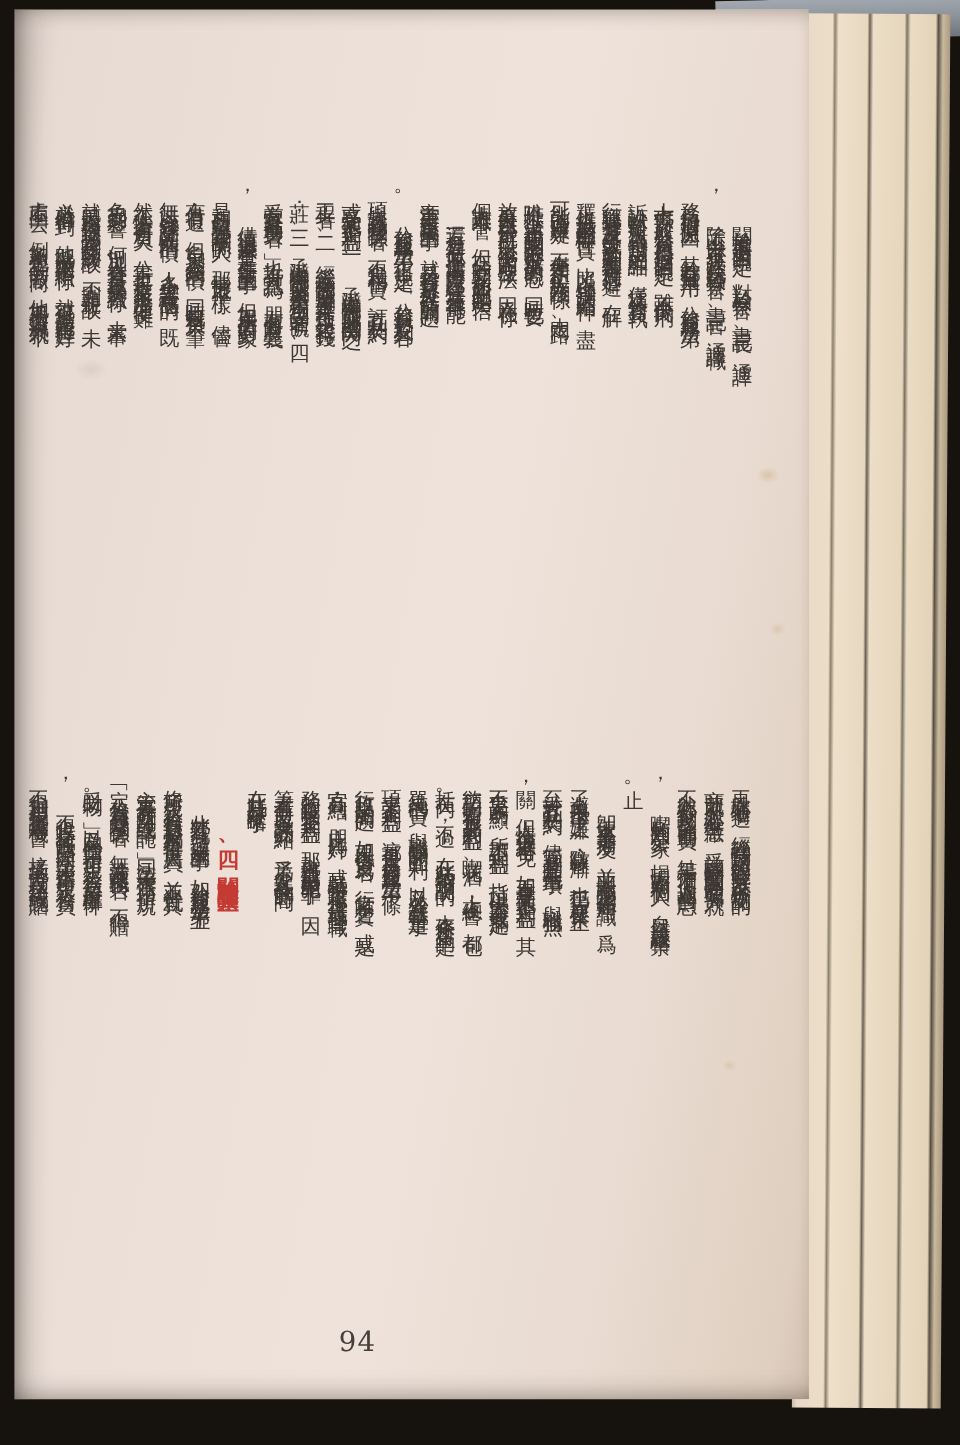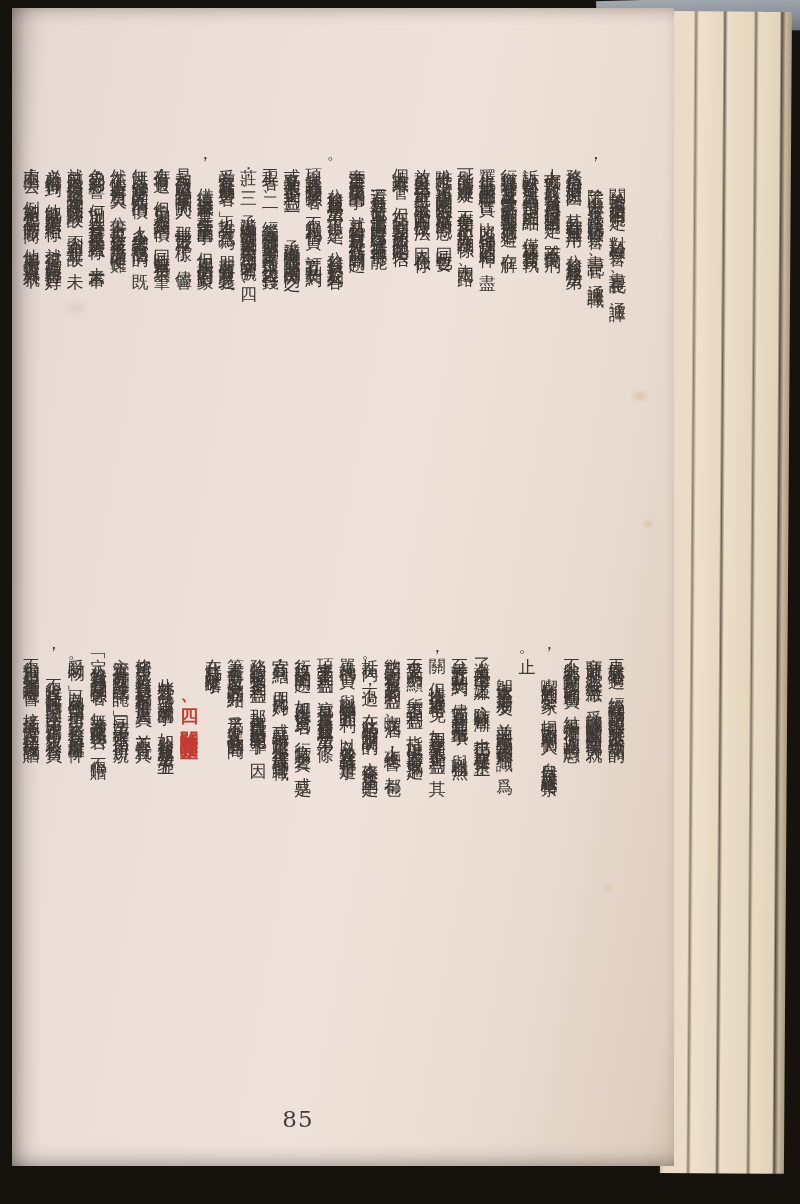--- a/index.html
+++ b/index.html
@@ -39,15 +39,15 @@
 </head>
 <body>
 
 <div class="photo">
   <div class="bg-top"></div>
   <div class="fore-edge"></div>
   <div class="page">
     <div class="stains"></div>
     <div class="reg reg-t"><div class="col">　關於推事廻避的規定，對於檢察官、書記長、通譯</div><div class="col">，除了不以曾在下級法院執行檢察官、書記官、通譯職</div><div class="col">務爲自行廻避原因，其餘都有其準用。公務員服務法第</div><div class="col">十七條對於一般公務員應自行廻避的規定，雖不像民刑</div><div class="col">訴訟法對於司法人員特別規定的詳細，僅泛稱公務員執</div><div class="col">行職務遇有涉及本身或家族的利害事件應行廻避，在解</div><div class="col">釋上也應該斟酌事件性質，比照以上特別法的精神，盡</div><div class="col">可能的遠避嫌疑，不僅要糾正一般人拉關係、走門路、</div><div class="col">唯恐扯不上沾親帶故的關係不好辦事的觀念，同時也要</div><div class="col">放棄自以爲公正就可以一概不管的頑皮做法，因爲在你</div><div class="col">個人雖可不管，但在公的立場却必須如此以昭大信。</div><div class="col">　還有一種看似並不違法而實際已經違法並且很可能</div><div class="col">牽涉更嚴重後果的事，就是公務員對於外界借貸的問題</div><div class="col">。公務員服務法第二十一條規定：「公務員對於左列各</div><div class="col">項與其職務有關係者，不得私相借貸，訂立互利契約，</div><div class="col">或享受其他不正利益：一、承辦本機關或所屬機關內之</div><div class="col">工程者；二、經營本機關或所屬事業來往款項之銀行錢</div><div class="col">莊；三、承辦本機關或所屬事業公用物品之商號；四、</div><div class="col">受有官署補助費者。」也許有人認爲，朋友有通財之義</div><div class="col">，借債還錢原不算是一件嚴重的事，但如果所借的對象</div><div class="col">是和自己職務上有關係的人，那情形就不一樣了，儘管</div><div class="col">有借有還，但負欠別人金錢的債，同時也就負欠了一筆</div><div class="col">無法以金錢計算的人情的債，人多少總是有感情的，既</div><div class="col">然在人情上有所負欠，公事上打起交道來無形之中便難</div><div class="col">免受到影響，何況別人之肯貸甚至樂於貸給你，未嘗不</div><div class="col">就是因爲與你職務上有關係的緣故，否則非親非故，未</div><div class="col">必就借得到，他既然樂願借給你，就很可能希望得些好</div><div class="col">處不回去，例如承包工程的廠商，他如果偷工減料就不</div></div>
     <div class="reg reg-b"><div class="col">再躭心通不過，經管機關款項的銀錢業以及承辦物品的</div><div class="col">商號就不躭心沒生意做，受該機關補助的團體或個人就</div><div class="col">不躭心得不到較多的補助費，結果方便了個人週轉的急</div><div class="col">，喫虧的却是公家，損國家而利個人，自然應該嚴格禁</div><div class="col">止。</div><div class="col">　卽使本來是老朋友，並非因職務上關係而相識，爲</div><div class="col">了避免瓜田李下之嫌，防微杜漸，也仍舊一樣要禁止。</div><div class="col">至於訂立互利契約，儘管互利的是其他事項，與職務無</div><div class="col">關，但人情往還總不可免，如再享受其他不正利益，其</div><div class="col">不妥更爲明顯。所謂不正利益，指足以供人需要或滿足</div><div class="col">慾望的一切有形無形的利益，喫花酒、上夜總會，都包</div><div class="col">括在內。不過，在此必須特別說明的，本條所禁止的是</div><div class="col">單純的借貸，與職務無關的互利，以及並沒有就特定事</div><div class="col">項享受不正利益，這都是違反公務員服務法第二十一條</div><div class="col">行政規定的問題。如果以借貸爲名，行索賄之實，或是</div><div class="col">官商勾結，朋比爲奸，或是就特定職務上行爲或違背職</div><div class="col">務的行爲收受不正利益，那就會構成嚴重的犯罪了。因</div><div class="col">筆者在前文已有詳盡的介紹，爲了不躭誤各位的時間，</div><div class="col">在此就只好從略了！</div><div class="col heading">四、關說請託宜禁止</div><div class="col">　此外還有一些須避嫌的事，如公務員服務法第十五</div><div class="col">條所規定「公務員對於屬官不得推薦人員，並不得就其</div><div class="col">主管事件有所關說或請託。」同法第十六條第一項所規</div><div class="col">定「公務員有隸屬關係者，無論涉及職務與否，不得贈</div><div class="col">受財物。」以及同條第二項所規定「公務員於所辦事件</div><div class="col">，不得收受任何餽贈」與同法第十八條所規定「公務員</div><div class="col">不得利用視察調查等機會，接受地方官民之招待或餽贈</div></div>
-    <div class="page-num">85</div>
+    <div class="page-num">94</div>
   </div>
 </div>
 
 </body></html>

